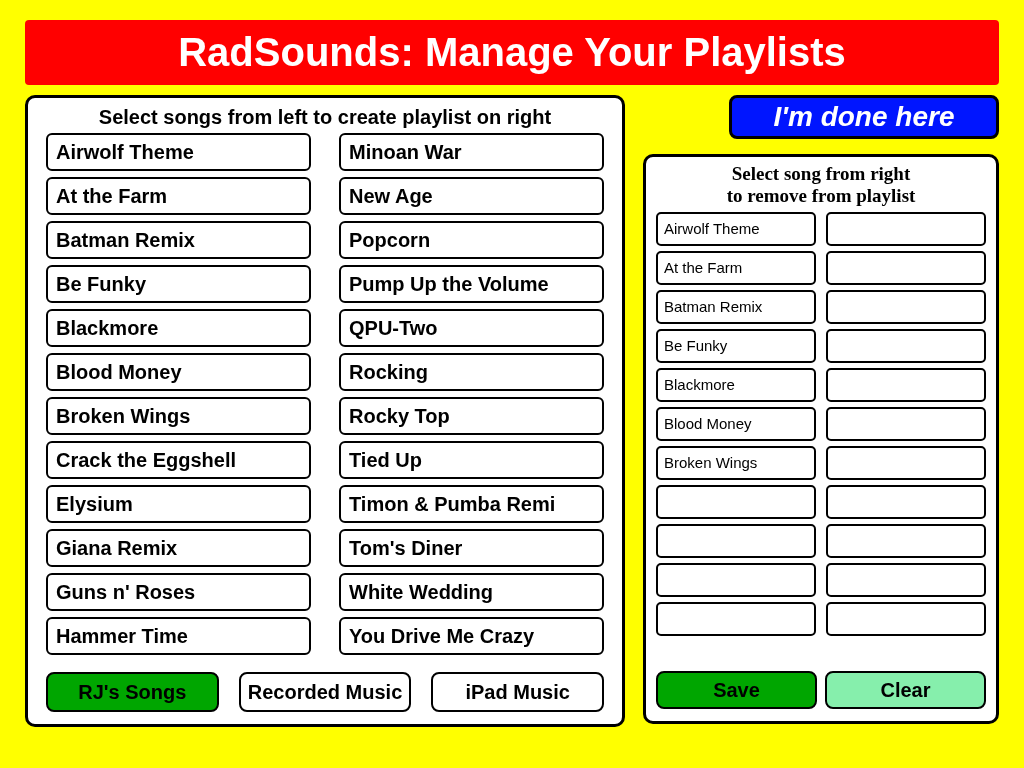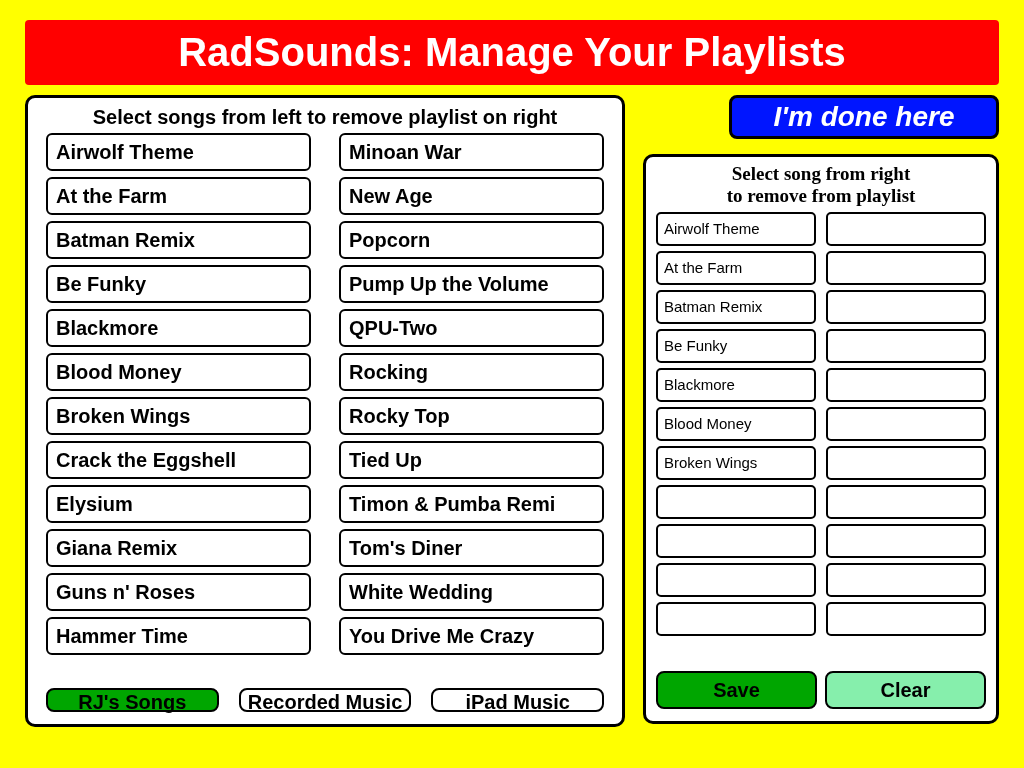--- a/index.html
+++ b/index.html
@@ -63,21 +63,21 @@
     cursor: pointer;
   }
   .source-row {
     margin-top: auto;
     display: flex;
     gap: 20px;
     padding-top: 12px;
   }
   .source-btn {
     flex: 1;
-    height: 24px;
+    height: 40px;
     border: 2.5px solid #000;
     border-radius: 8px;
     background: #fff;
     font-size: 20px;
     font-weight: bold;
     cursor: pointer;
   }
   .source-btn.active {
     background: #00a600;
     color: #000;
@@ -157,21 +157,21 @@
   .btn-clear { background: #86efac; }
 </style>
 </head>
 <body>
 
 <div class="header">RadSounds: Manage Your Playlists</div>
 
 <div class="main">
 
   <div class="left-panel">
-    <div class="left-instr">Select songs from left to remove playlist on right</div>
+    <div class="left-instr">Select songs from left to create playlist on right</div>
     <div class="song-grid" id="song-grid">
         <button class="song-btn">Airwolf Theme</button>
         <button class="song-btn">Minoan War</button>
         <button class="song-btn">At the Farm</button>
         <button class="song-btn">New Age</button>
         <button class="song-btn">Batman Remix</button>
         <button class="song-btn">Popcorn</button>
         <button class="song-btn">Be Funky</button>
         <button class="song-btn">Pump Up the Volume</button>
         <button class="song-btn">Blackmore</button>

